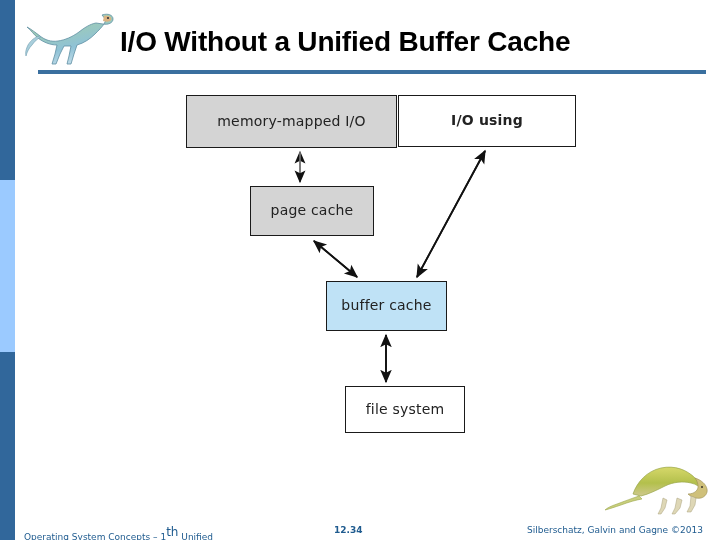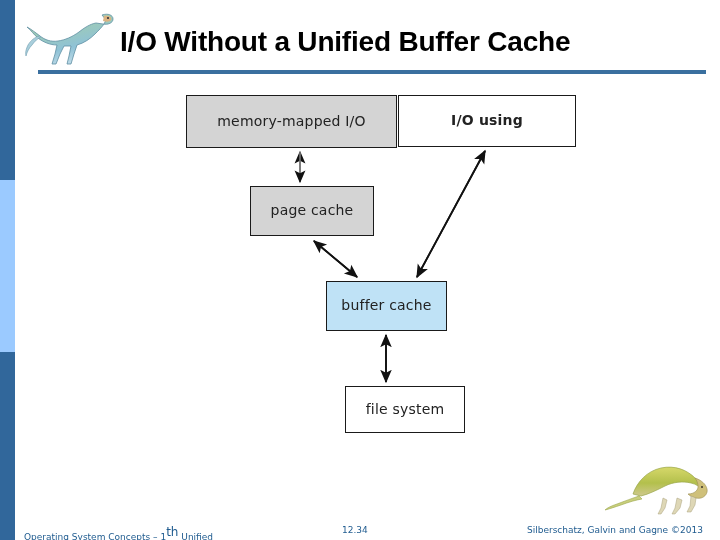--- a/index.html
+++ b/index.html
@@ -97,21 +97,21 @@
 
   
   .footer-text {
     position: absolute;
     font-family: "DejaVu Sans", sans-serif;
     font-size: 9px;
     color: #1f5b8f;
     white-space: nowrap;
   }
   .f-left  { left: 24px;  top: 525px; }
-  .f-num   { left: 342px; top: 525px; }
+  .f-num   { left: 334px; top: 525px; font-weight: bold; }
   .f-right { left: 527px; top: 525px; text-align: center; }
   .f-left sup { font-size: 12px; }
 
   .footer-dino {
     position: absolute;
     left: 603px;
     top: 458px;
     width: 108px;
     height: 62px;
   }

